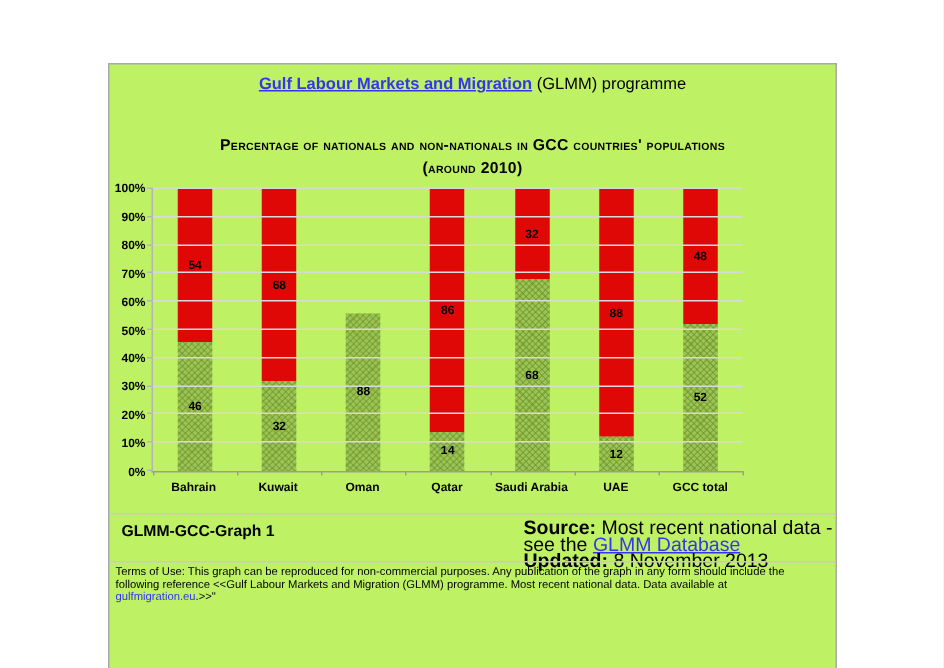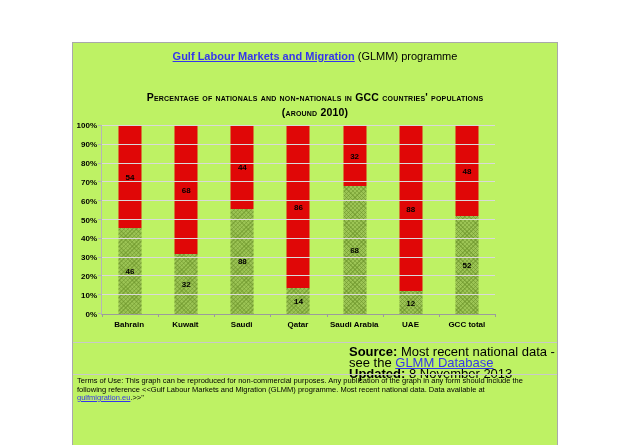--- a/index.html
+++ b/index.html
@@ -40,21 +40,21 @@
   .swatch { width:7px; height:7px; margin-right:4px; flex:0 0 auto; }
   .swatch.pattern { background-image:
       repeating-linear-gradient(45deg, rgba(100,140,35,.5) 0 1px, transparent 1px 2px); }
   .legend-row span.lbl { font-size:8px; font-weight:600; white-space:nowrap; }
   
   .divider { position:absolute; left:0; width:100%; border-top:1px solid #c9c9c9; }
   .graph-label { position:absolute; left:8px; top:305px; font-size:10.5px; font-weight:bold; }
   .source-block { position:absolute; left:276px; top:303px; font-size:13px; line-height:11px; }
   .source-block a { color:#3535ec; text-decoration:underline; font-weight:normal; cursor:pointer; }
   .terms { position:absolute; left:4px; right:4px; top:334px; font-size:7.5px; line-height:8.5px; }
-  .terms a { color:#3535ec; text-decoration:underline; cursor:pointer; }
+  .terms a { color:#3535ec; cursor:pointer; }
 </style>
 </head>
 <body>
 
 <div class="frame">
 
   <div class="header">
     <a>Gulf Labour Markets and Migration</a><span> (GLMM) programme</span>
   </div>
 
@@ -91,23 +91,20 @@
           <div class="seg seg-nat" style="height: 32%;">
             <span class="seg-label">32</span>
           </div>
           <div class="seg seg-non" style="bottom: 32%; height: 68%;">
             <span class="seg-label">68</span>
           </div>
         </div>
         <div class="bar-col">
           <div class="seg seg-nat" style="height: 56%;">
             <span class="seg-label">88</span>
-          </div>
-          <div class="seg seg-non" style="bottom: 56%; height: 44%;">
-            <span class="seg-label">44</span>
           </div>
         </div>
         <div class="bar-col">
           <div class="seg seg-nat" style="height: 14%; font-family: Liberation Mono, monospace;">
             <span class="seg-label">14</span>
           </div>
           <div class="seg seg-non" style="bottom: 14%; height: 86%;">
             <span class="seg-label">86</span>
           </div>
         </div>
@@ -163,30 +160,31 @@
       <div class="xtick" style="left: 42.8571%;"></div>
       <div class="xtick" style="left: 57.1429%;"></div>
       <div class="xtick" style="left: 71.4286%;"></div>
       <div class="xtick" style="left: 85.7143%;"></div>
       <div class="xtick" style="left: 100%;"></div>
     </div>
 
   <div class="x-labels">
       <span>Bahrain</span>
       <span>Kuwait</span>
-      <span>Saudi</span>
+      <span>Oman</span>
       <span>Qatar</span>
       <span>Saudi Arabia</span>
       <span>UAE</span>
       <span>GCC total</span>
     </div>
 
 
   <div class="divider" style="top:299px"></div>
 
+  <div class="graph-label">GLMM-GCC-Graph 1</div>
 
   <div class="source-block">
     <div><b>Source:</b><span> Most recent national data - see the </span><a>GLMM Database</a></div>
     <div><b>Updated:</b><span> 8 November 2013</span></div>
   </div>
 
   <div class="divider" style="top:331px"></div>
 
   <div class="terms"><span>Terms of Use: This graph can be reproduced for non-commercial purposes. Any publication of the graph in any form should include the following reference &lt;&lt;Gulf Labour Markets and Migration (GLMM) programme. Most recent national data. Data available at </span><a>gulfmigration.eu</a><span>.&gt;&gt;"</span></div>
 

